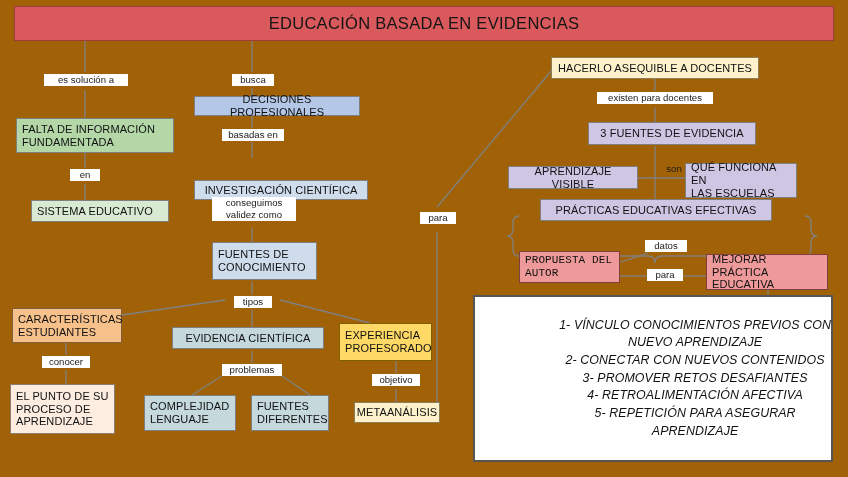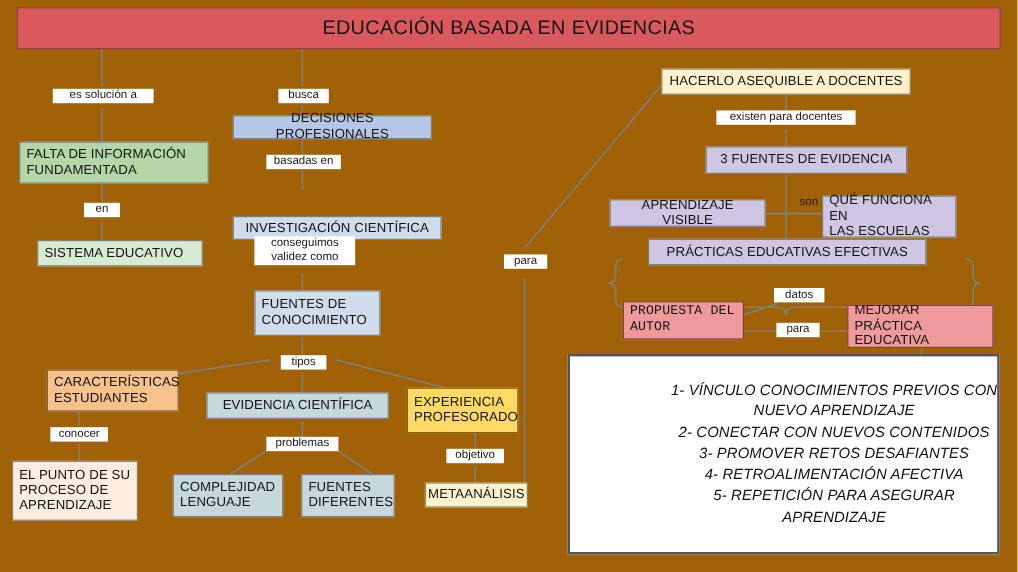--- a/index.html
+++ b/index.html
@@ -184,21 +184,21 @@
   <div class="node c-blue-l center" style="left:194px; top:158px; width:174px; height:20px;margin-top:22px;">INVESTIGACIÓN CIENTÍFICA</div>
 
   <div class="link-label" style="left:212px; top:197px; width:84px;">conseguimos
 validez como</div>
 
   <div class="node c-blue-l left" style="left:212px; top:242px; width:105px; height:38px;">FUENTES DE
 CONOCIMIENTO</div>
 
   <div class="link-label" style="left:234px; top:296px; width:38px;">tipos</div>
 
-  <div class="node c-orange left" style="left:12px; top:308px; width:110px; height:35px;margin-left:27px;">CARACTERÍSTICAS
+  <div class="node c-orange left" style="left:12px; top:308px; width:110px; height:35px;">CARACTERÍSTICAS
 ESTUDIANTES</div>
 
   <div class="link-label" style="left:42px; top:356px; width:48px;">conocer</div>
 
   <div class="node c-peach left" style="left:10px; top:384px; width:105px; height:50px;">EL PUNTO DE SU
 PROCESO DE
 APRENDIZAJE</div>
 
   <div class="node c-steel center" style="left:172px; top:327px; width:152px; height:22px;">EVIDENCIA CIENTÍFICA</div>
 

